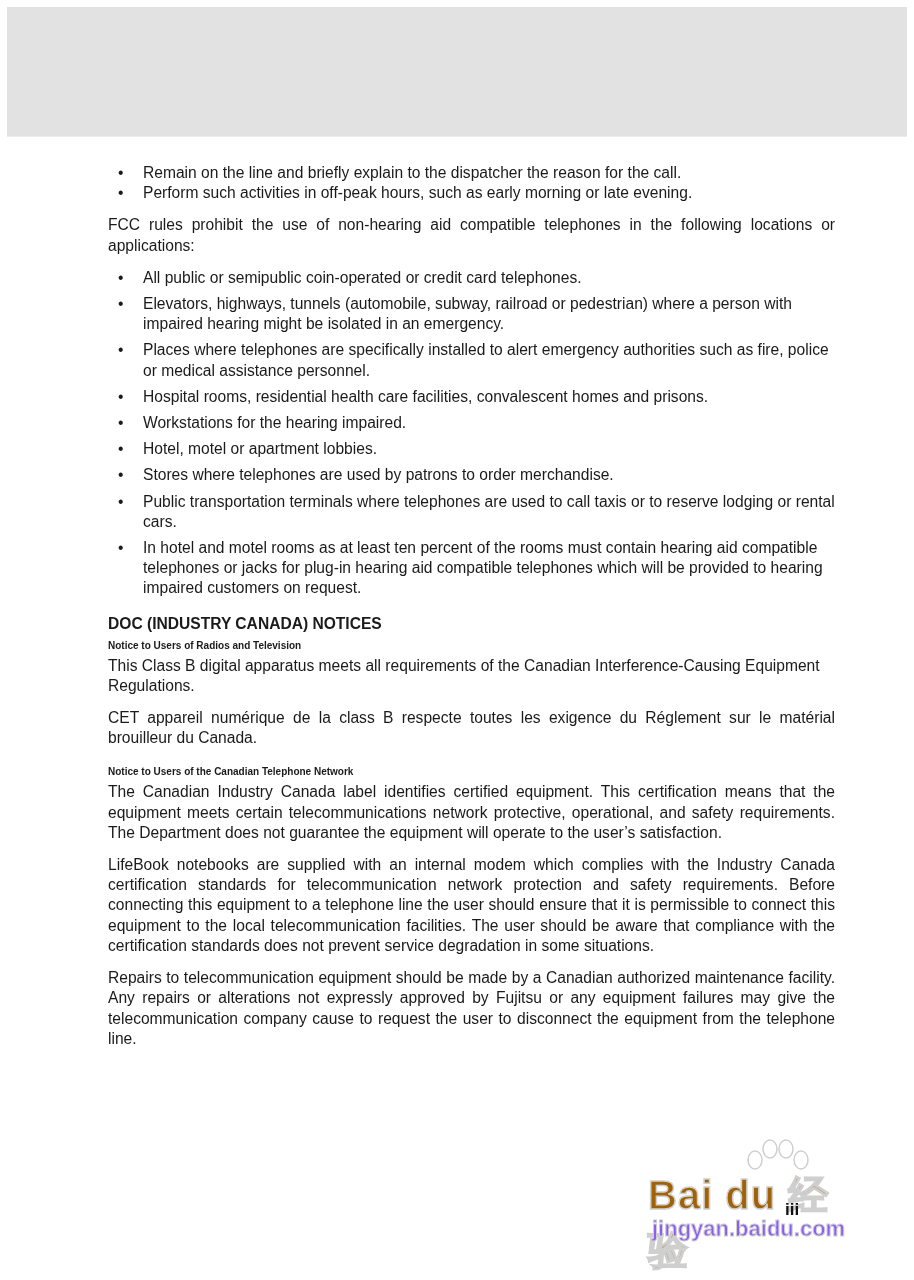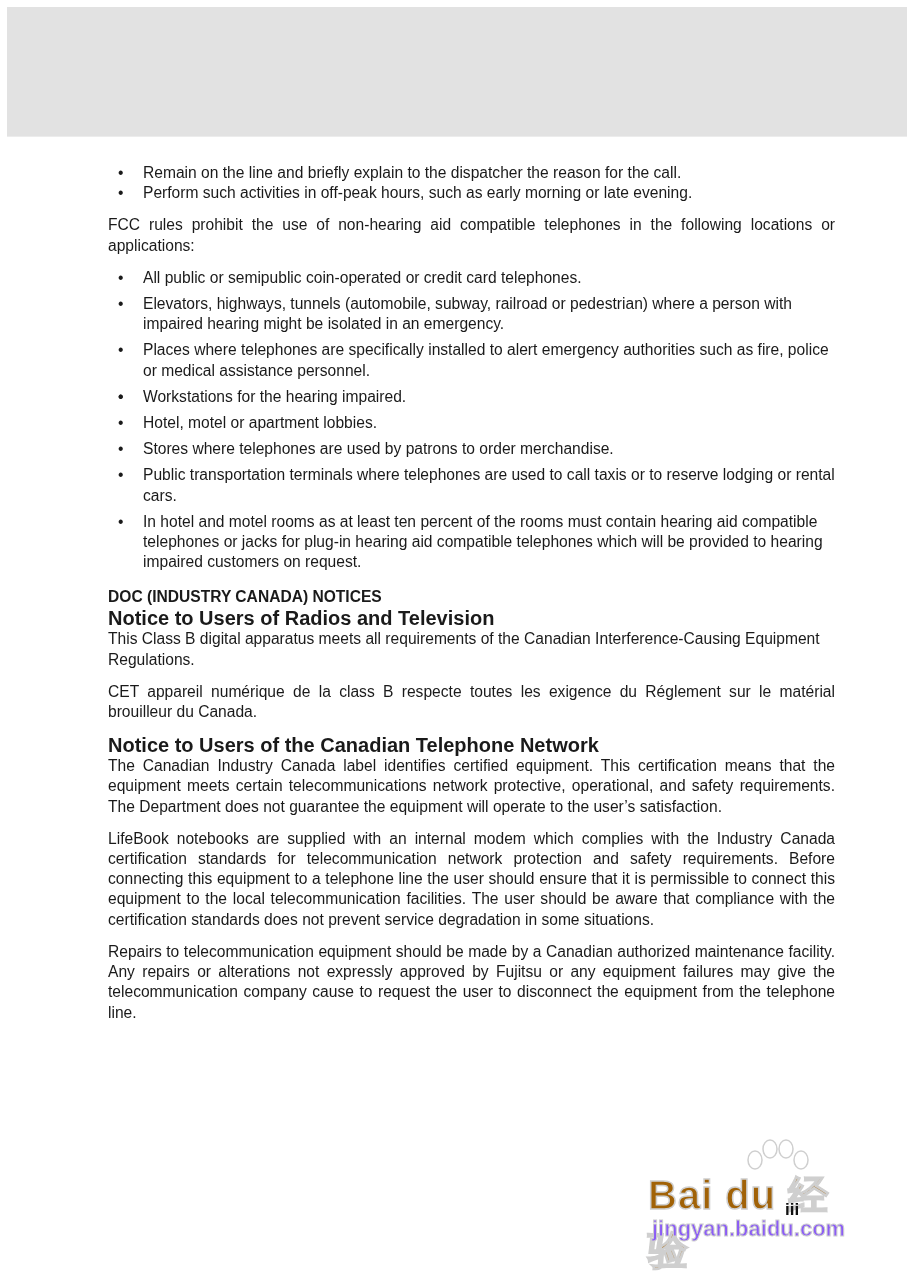--- a/index.html
+++ b/index.html
@@ -18,21 +18,21 @@
     p { margin: 0; }
     .justify { text-align: justify; }
     .para { margin-bottom: 12px; }
     ul { list-style: none; margin: 0 0 12px 0; padding: 0; }
     li { position: relative; padding-left: 35px; }
     li .bullet { position: absolute; left: 10px; top: 0; }
     ul.tight li { margin-bottom: 0; }
     ul.spaced li { margin-bottom: 6px; }
     ul.spaced li:last-child { margin-bottom: 0; }
     h2 { font-size: 15.6px; font-weight: bold; margin: 0; line-height: 22px; }
-    h3 { font-size: 20px; font-weight: bold; margin: 0; line-height: 21px; }
+    h3 { font-size: 10px; font-weight: bold; margin: 0; line-height: 21px; }
     .page-number {
       position: absolute; left: 785px; top: 1200px; font-size: 17px; font-weight: bold;
       font-family: "Liberation Sans", sans-serif; color: #111;
     }
     .watermark {
       position: absolute; left: 648px; top: 1138px; width: 220px; height: 110px;
       color: #ffffff; pointer-events: none;
     }
     .wm-logo {
       position: absolute; left: 0; top: 30px; font-size: 40px; font-weight: bold;
@@ -54,21 +54,21 @@
   <ul class="tight">
     <li><span class="bullet">•</span><span>Remain on the line and briefly explain to the dispatcher the reason for the call.</span></li>
     <li><span class="bullet">•</span><span>Perform such activities in off-peak hours, such as early morning or late evening.</span></li>
   </ul>
 
   <p class="justify" style="margin-bottom:12px">FCC rules prohibit the use of non-hearing aid compatible telephones in the following locations or applications:</p>
   <ul class="spaced" style="margin-bottom:14px">
     <li><span class="bullet">•</span><span>All public or semipublic coin-operated or credit card telephones.</span></li>
     <li><span class="bullet">•</span><span>Elevators, highways, tunnels (automobile, subway, railroad or pedestrian) where a person with impaired hearing might be isolated in an emergency.</span></li>
     <li><span class="bullet">•</span><span>Places where telephones are specifically installed to alert emergency authorities such as fire, police or medical assistance personnel.</span></li>
-    <li><span class="bullet">•</span></li>
+    <li><span class="bullet">•</span><span>Hospital rooms, residential health care facilities, convalescent homes and prisons.</span></li>
     <li><span class="bullet">•</span><span>Workstations for the hearing impaired.</span></li>
     <li><span class="bullet">•</span><span>Hotel, motel or apartment lobbies.</span></li>
     <li><span class="bullet">•</span><span>Stores where telephones are used by patrons to order merchandise.</span></li>
     <li><span class="bullet">•</span><span>Public transportation terminals where telephones are used to call taxis or to reserve lodging or rental cars.</span></li>
     <li><span class="bullet">•</span><span>In hotel and motel rooms as at least ten percent of the rooms must contain hearing aid compatible telephones or jacks for plug-in hearing aid compatible telephones which will be provided to hearing impaired customers on request.</span></li>
   </ul>
 
   <h2>DOC (INDUSTRY CANADA) NOTICES</h2>
   <h3>Notice to Users of Radios and Television</h3>
   <p class="para">This Class B digital apparatus meets all requirements of the Canadian Interference-Causing Equipment Regulations.</p>

